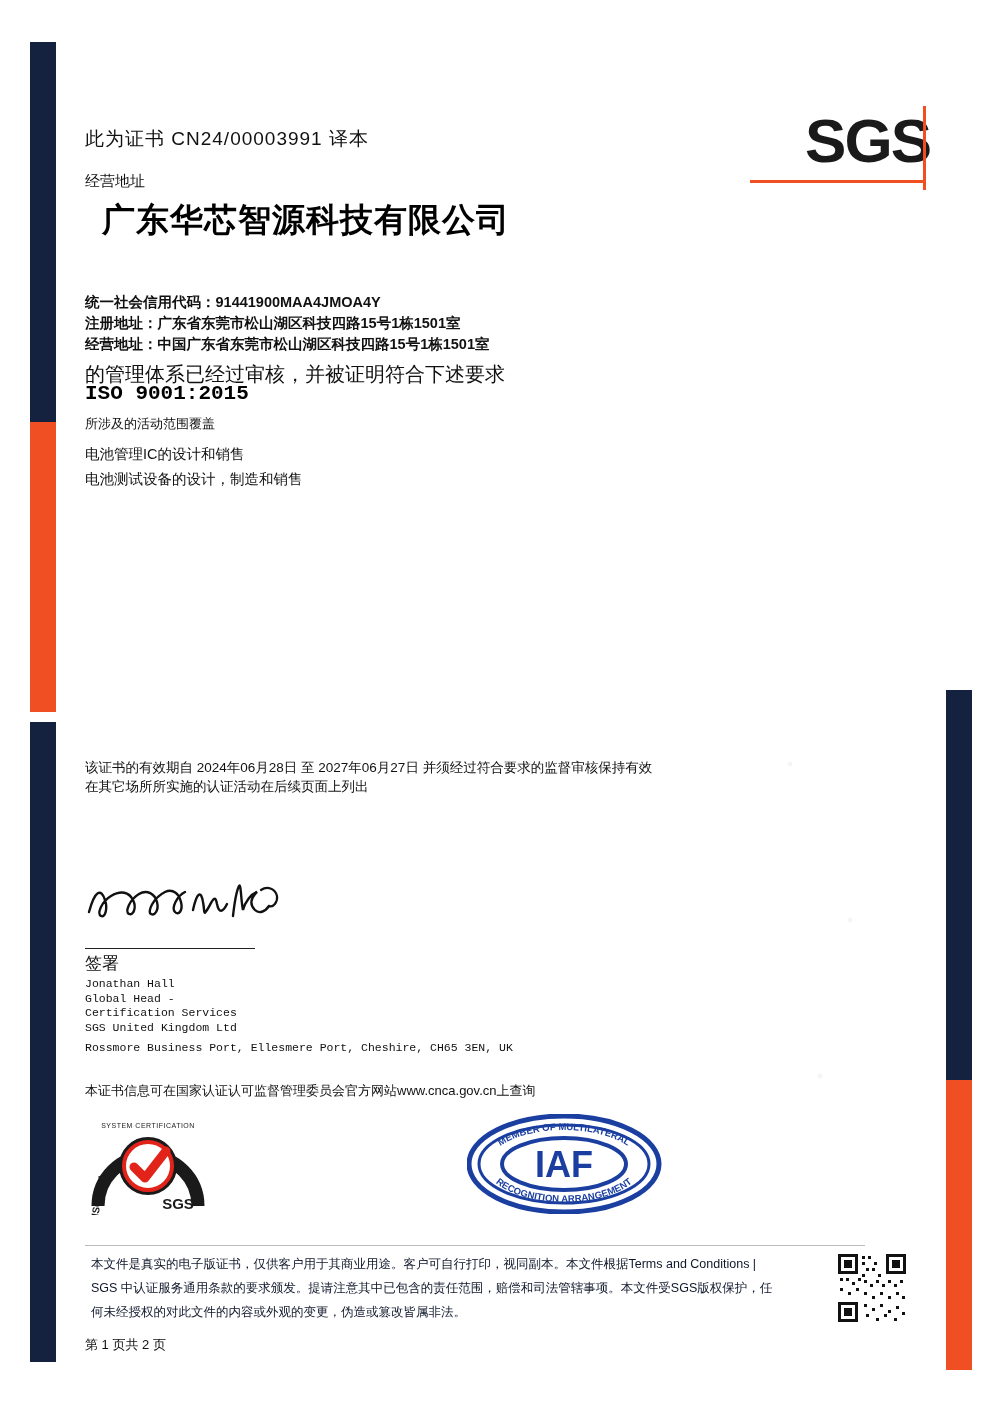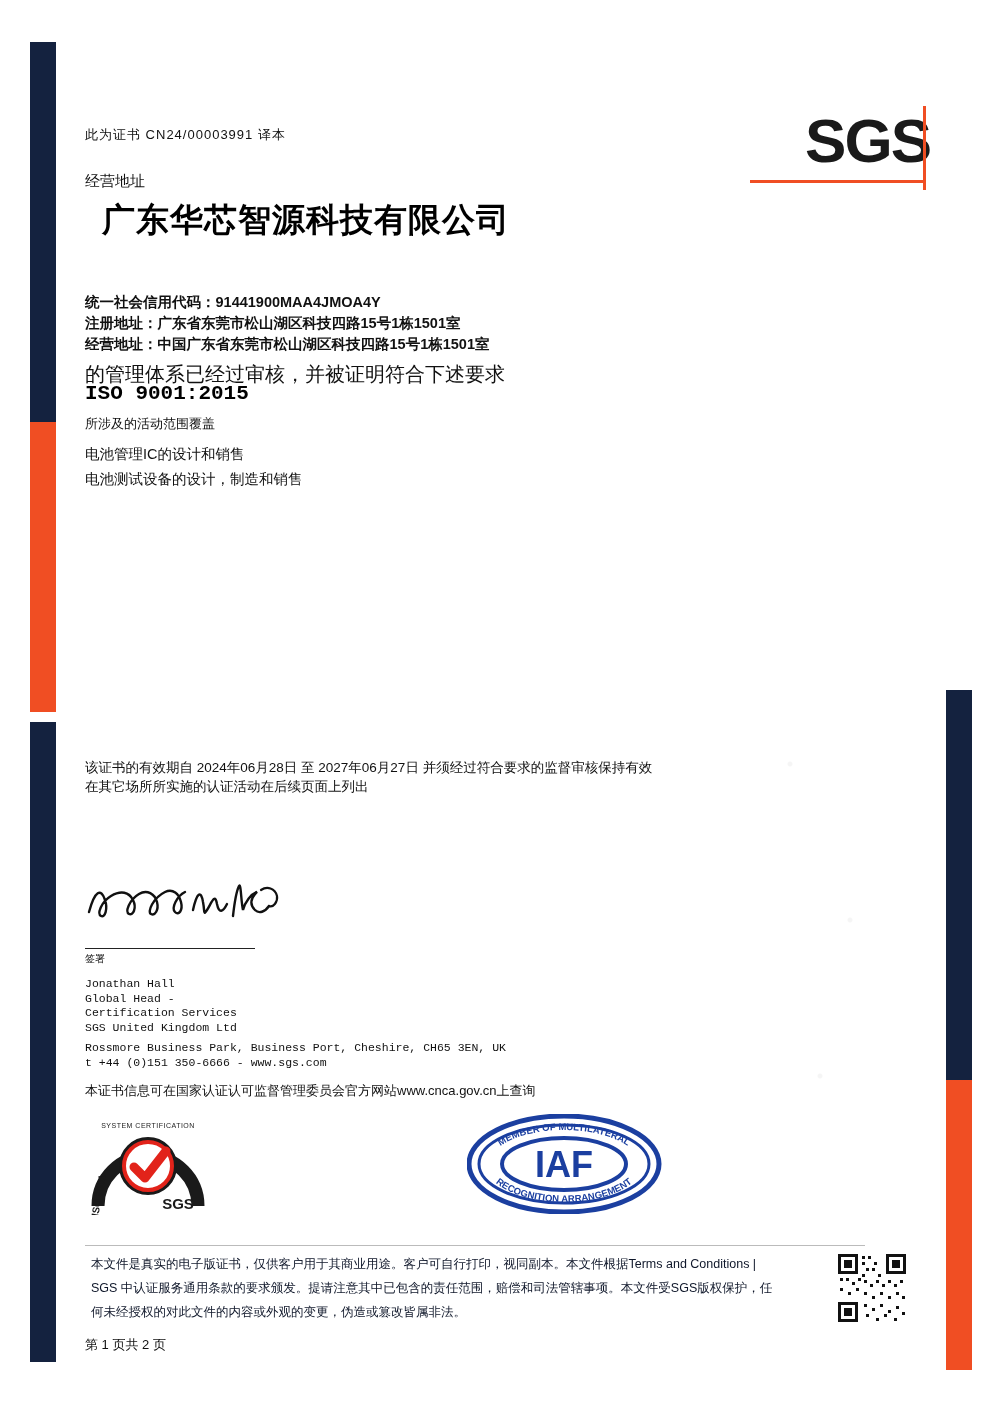--- a/index.html
+++ b/index.html
@@ -89,21 +89,21 @@
     width: 3px;
     height: 84px;
     background: #f04e23;
   }
 
   .translation-line {
     position: absolute;
     left: 85px;
     top: 126px;
     font-family: "Liberation Sans", sans-serif;
-    font-size: 13px;
+    font-size: 19px;
     letter-spacing: 1px;
     color: #111;
   }
   .sub-label {
     position: absolute;
     left: 85px;
     top: 172px;
     font-size: 15px;
     color: #111;
   }
@@ -182,21 +182,21 @@
     left: 85px;
     top: 948px;
     width: 170px;
     height: 1px;
     background: #222;
   }
   .sig-label {
     position: absolute;
     left: 85px;
     top: 952px;
-    font-size: 10px;
+    font-size: 17px;
     color: #111;
   }
   .sig-details {
     position: absolute;
     left: 85px;
     top: 977px;
     font-family: "Liberation Mono", monospace;
     font-size: 11.5px;
     line-height: 14.5px;
     color: #111;
@@ -348,22 +348,21 @@
   <div class="sig-rule"></div>
   <div class="sig-label">签署</div>
 
   <div class="sig-details">
     <div>Jonathan Hall</div>
     <div>Global Head -</div>
     <div>Certification Services</div>
     <div>SGS United Kingdom Ltd</div>
   </div>
   <div class="sig-address">
-    <div>Rossmore Business Park, Business Port, Cheshire, CH65 3EN, UK</div>
-    <div>t +44 (0)151 350-6666 - www.sgs.com</div>
+    <div>Rossmore Business Port, Ellesmere Port, Cheshire, CH65 3EN, UK</div>
   </div>
 
   <div class="cnca-line">本证书信息可在国家认证认可监督管理委员会官方网站www.cnca.gov.cn上查询</div>
 
   <div class="marks">
 
     <div class="mark-iso">
       <svg width="132" height="105" viewBox="0 0 132 105">
         <path d="M16 96 A 50 50 0 1 1 116 96" fill="none" stroke="#1a1a1a" stroke-width="13"></path>
         <circle cx="66" cy="56" r="27" fill="#ffffff" stroke="#1a1a1a" stroke-width="4"></circle>

